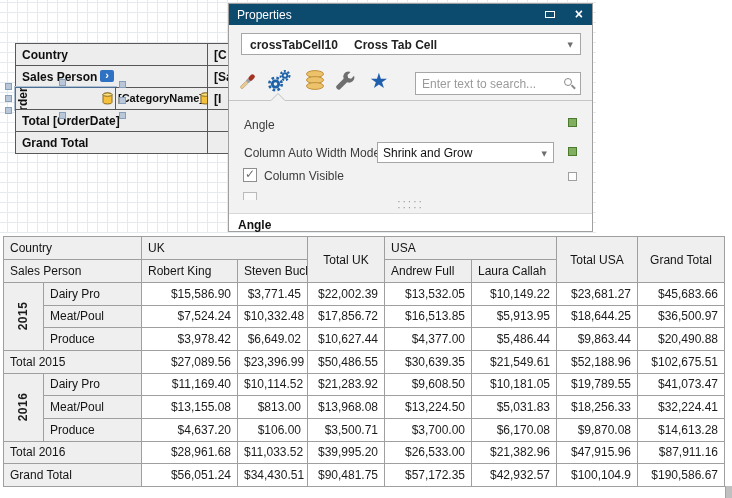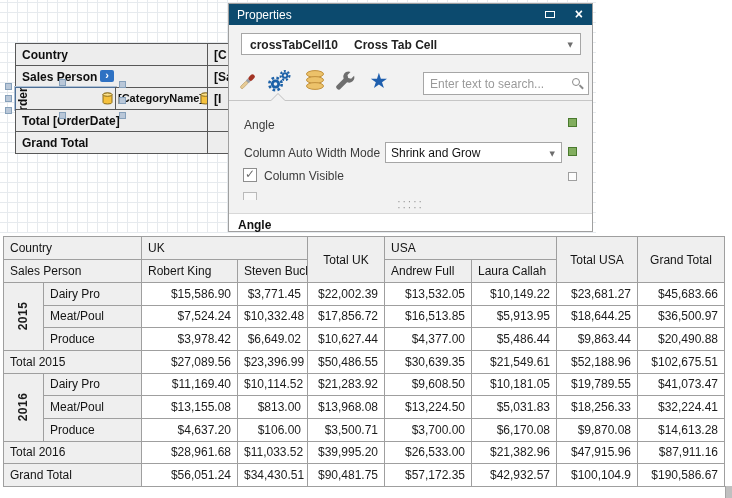--- a/index.html
+++ b/index.html
@@ -69,21 +69,21 @@
   .ti-data  { left: 73px; }
   .ti-wrench{ left: 104px; }
   .ti-star  { left: 137px; font-family: "DejaVu Sans", sans-serif; font-size: 21px; color: #1f5fae; line-height: 26px; }
   .tabline { position: absolute; left: 0; right: 0; top: 96px; height: 1px; background: #c6c6c6; }
   .notch-o { position: absolute; left: 41px; top: 89px; width: 0; height: 0;
     border-left: 8px solid transparent; border-right: 8px solid transparent; border-bottom: 8px solid #bdbdbd; }
   .notch-i { position: absolute; left: 42px; top: 90px; width: 0; height: 0;
     border-left: 7px solid transparent; border-right: 7px solid transparent; border-bottom: 7px solid #f2f2f2; z-index: 2; }
   .searchbox {
     position: absolute; left: 186px; top: 68px; width: 166px; height: 23px;
-    background: #fff; border: 1px solid #a6a6a6; margin-left: 8px;
+    background: #fff; border: 1px solid #a6a6a6;
   }
   .searchbox input {
     position: absolute; left: 6px; top: 2px; width: 132px; height: 17px; border: none; outline: none;
     font-family: inherit; font-size: 12px; color: #333; background: transparent;
   }
   .searchbox input::placeholder { color: #9a9a9a; }
   .mag { position: absolute; right: 8px; top: 5px; width: 8px; height: 8px;
     border: 1.5px solid #8a8a8a; border-radius: 50%; }
   .mag::after { content:""; position: absolute; left: 6px; top: 7px; width: 5px; height: 1.5px;
     background: #8a8a8a; transform: rotate(45deg); }
@@ -94,21 +94,21 @@
   }
   .spinbox .val { position: absolute; left: 4px; top: 3px; color: #111; }
   .caret { position: absolute; left: 22px; top: 3px; width: 1px; height: 13px; background: #222; }
   .spinbtns { position: absolute; right: 0; top: 0; bottom: 0; width: 16px; border-left: 1px solid #c9c9c9; cursor: pointer; }
   .spinbtns .up, .spinbtns .dn {
     position: absolute; left: 0; right: 0; height: 50%; text-align: center;
     font-size: 6px; color: #555; font-family: "DejaVu Sans", sans-serif;
   }
   .spinbtns .up { top: 2px; } .spinbtns .dn { bottom: -1px; }
   .dropbox {
-    position: absolute; left: 156px; top: 138px; width: 177px; height: 21px;
+    position: absolute; left: 148px; top: 138px; width: 177px; height: 21px;
     background: #fff; border: 1px solid #a6a6a6; cursor: pointer;
   }
   .dropbox .val { position: absolute; left: 5px; top: 3px; color: #111; }
   .dropbox .arrow-down { position: absolute; right: 6px; top: 7px; }
   .indicator { position: absolute; left: 339px; width: 9px; height: 9px; }
   .ind-filled { background: #82ae5f; border: 1px solid #4a7a2e; }
   .ind-empty { background: #fdfdfd; border: 1px solid #9f9f9f; }
   .checkbox { position: absolute; left: 14px; top: 164px; width: 14px; height: 14px;
     background: #fff; border: 1px solid #8e8e8e; cursor: pointer; }
   .checkbox .chk { position: absolute; left: 1px; top: -2px; font-size: 12px; color: #6b6b6b;

